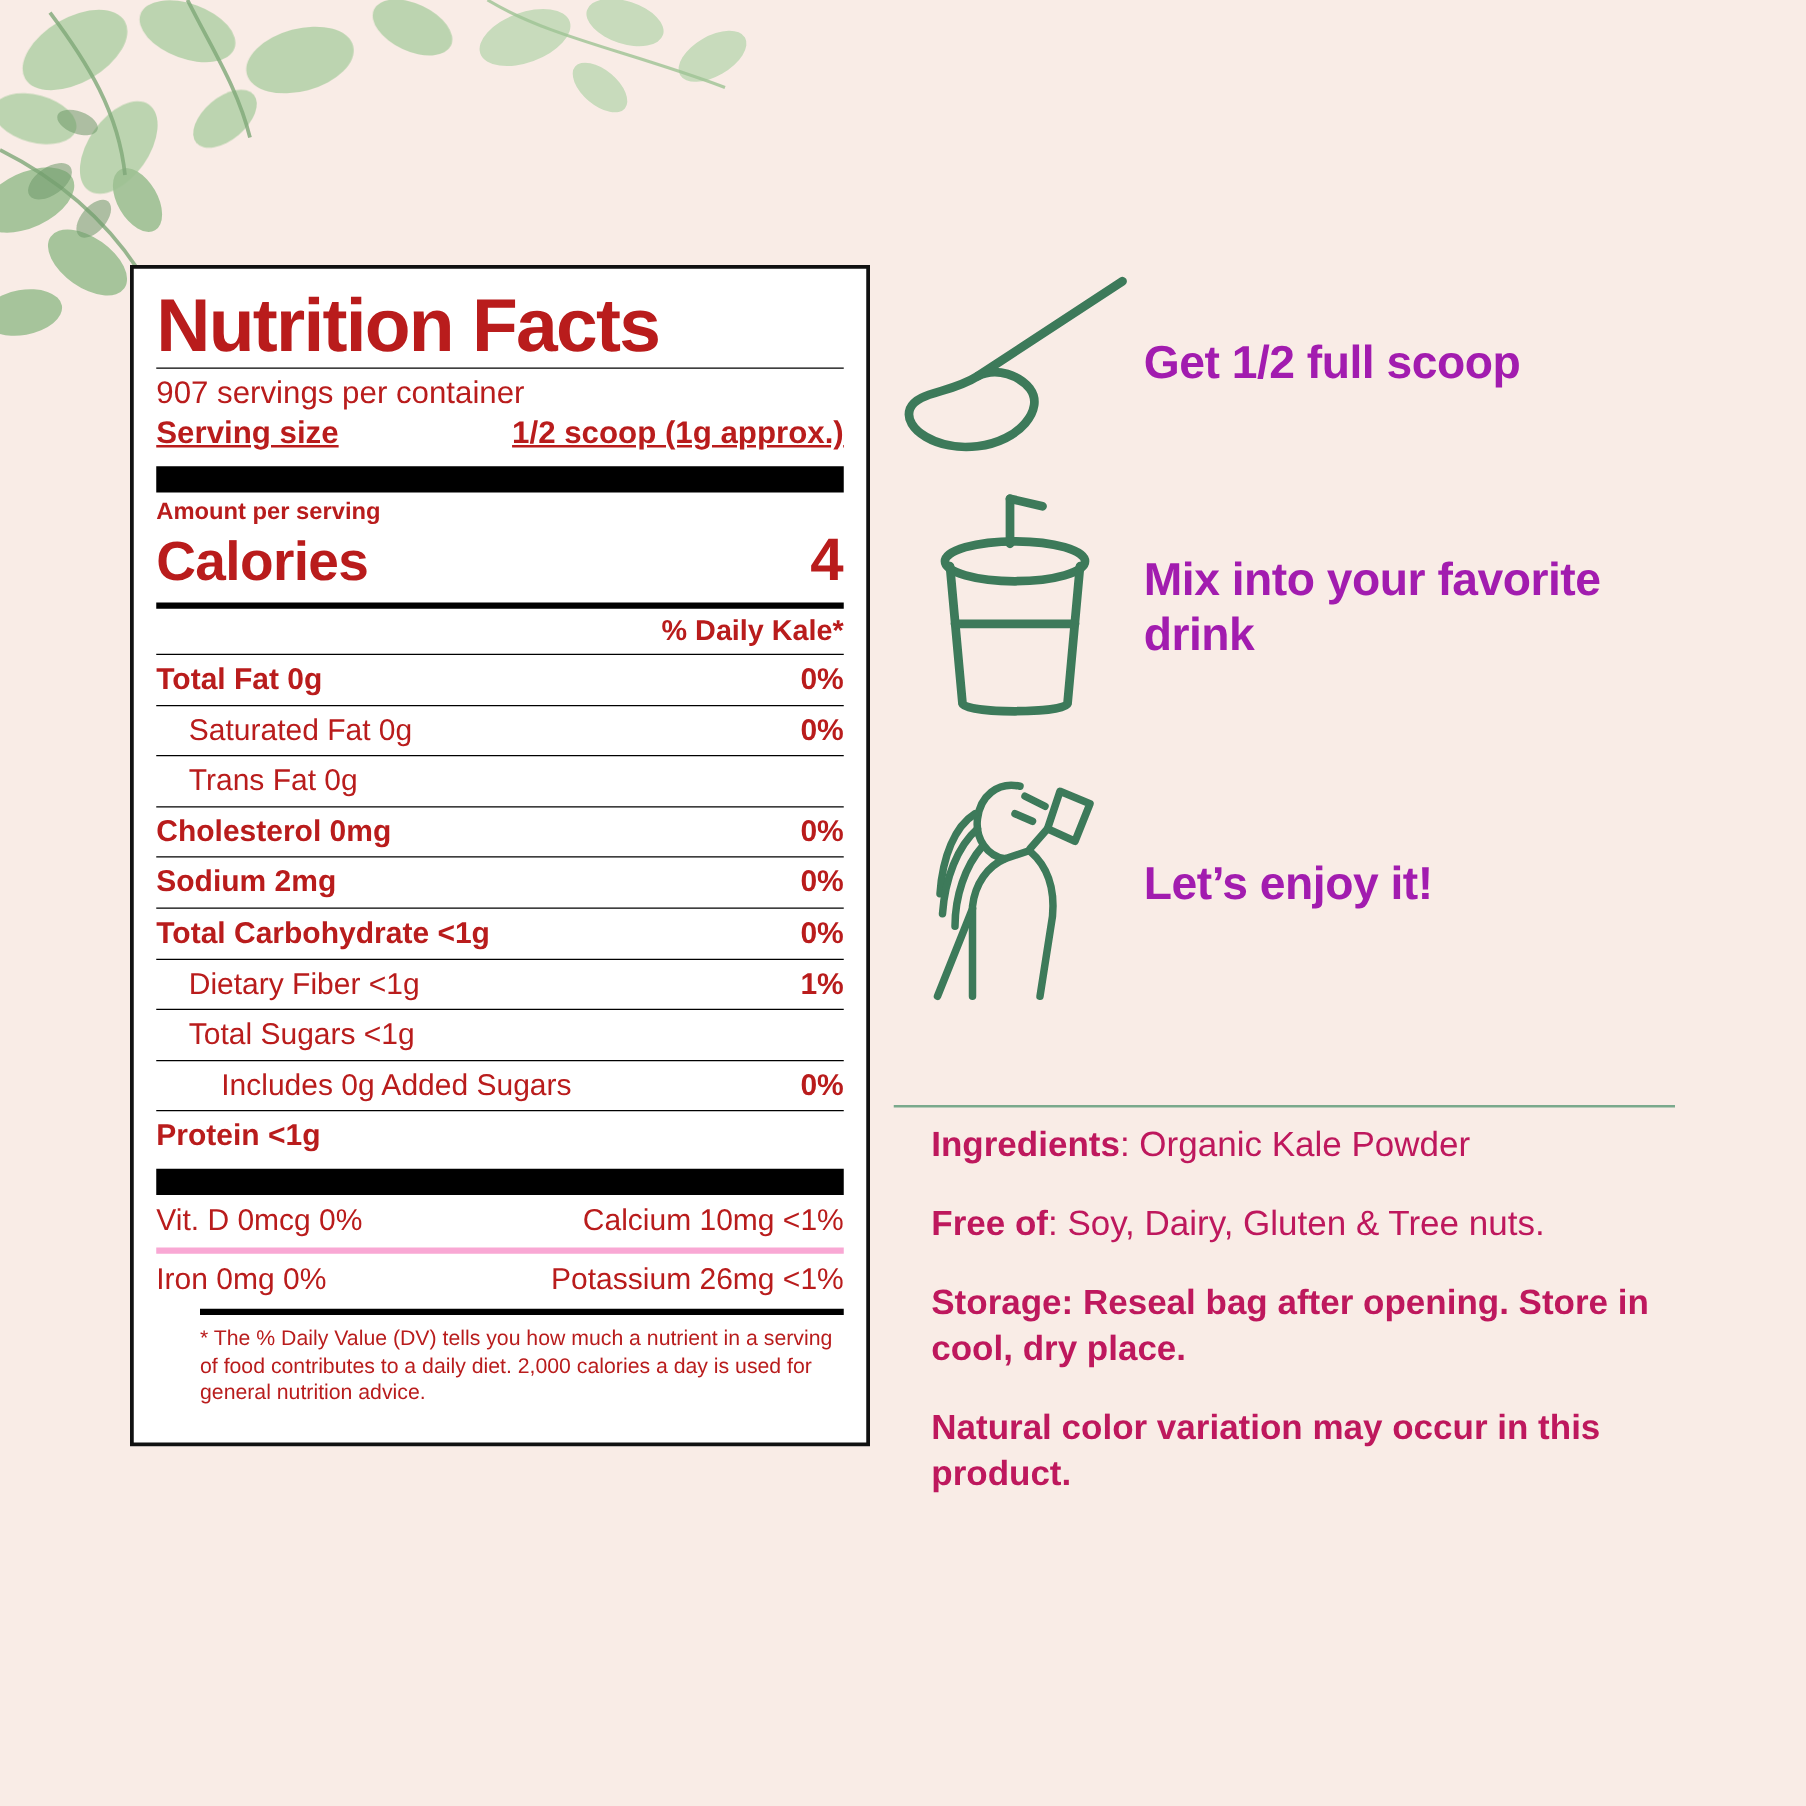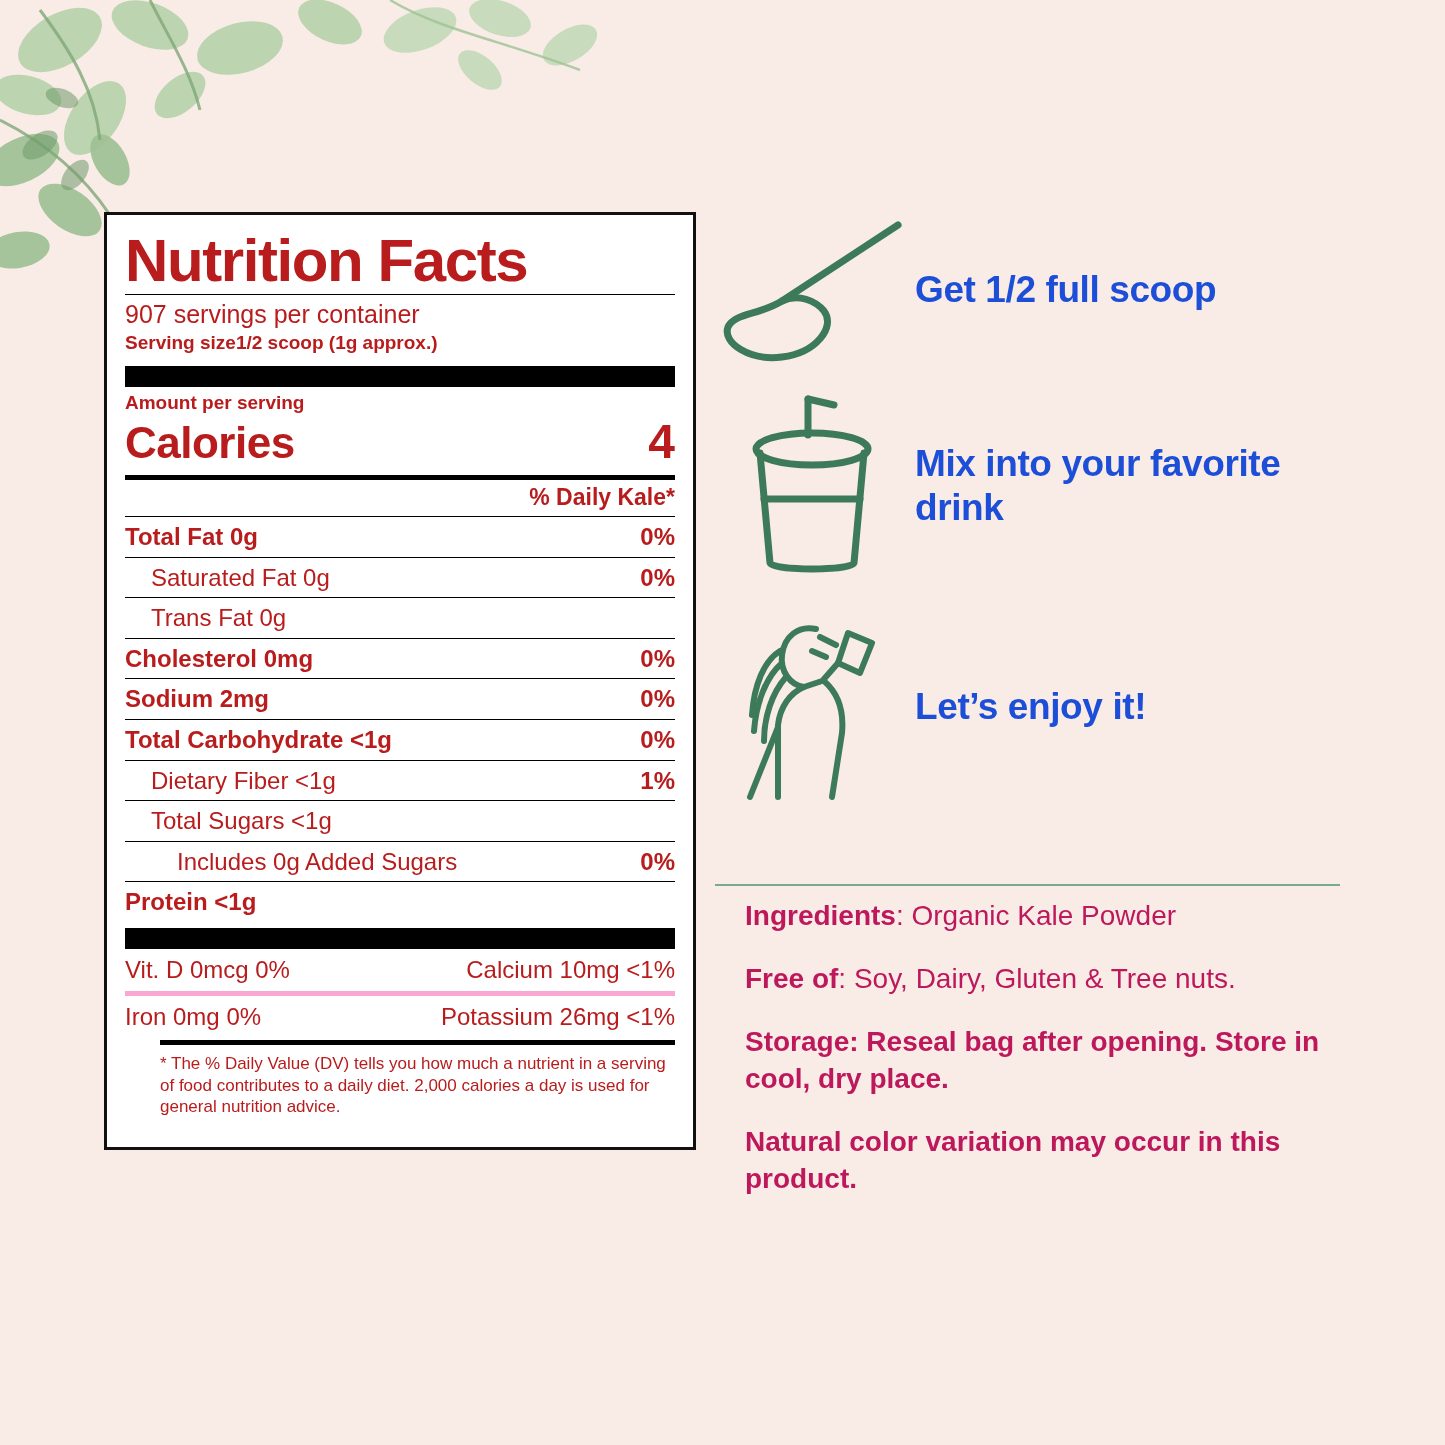--- a/index.html
+++ b/index.html
@@ -56,23 +56,25 @@
   .rule-med { border-top: 5px solid #000; }
   .rule-black-band { height: 21px; background: #000; margin: 6px 0 0 0; }
 
   .servings {
     font-size: 25px;
     padding: 4px 0 2px 0;
     line-height: 1.2;
   }
   .serving-size-row {
     display: flex;
-    font-size: 19px;
+    justify-content: space-between;
+    font-size: 25px;
     font-weight: bold;
     padding: 1px 0 6px 0;
+    text-decoration: underline;
   }
   .serving-size-row .val { font-weight: bold; }
 
   .amount-per {
     font-size: 19px;
     font-weight: bold;
     padding: 5px 0 0 0;
   }
   .calories-row {
     display: flex;
@@ -141,21 +143,21 @@
     margin-bottom: 26px;
   }
   .step-icon {
     width: 200px;
     flex: 0 0 200px;
     display: flex;
     justify-content: center;
     align-items: center;
   }
   .step-text {
-    color: #1d4ed8;
+    color: #a21caf;
     font-size: 37px;
     font-weight: bold;
     line-height: 1.18;
     letter-spacing: -0.4px;
   }
 
   #divider {
     position: absolute;
     left: 715px;
     top: 884px;

